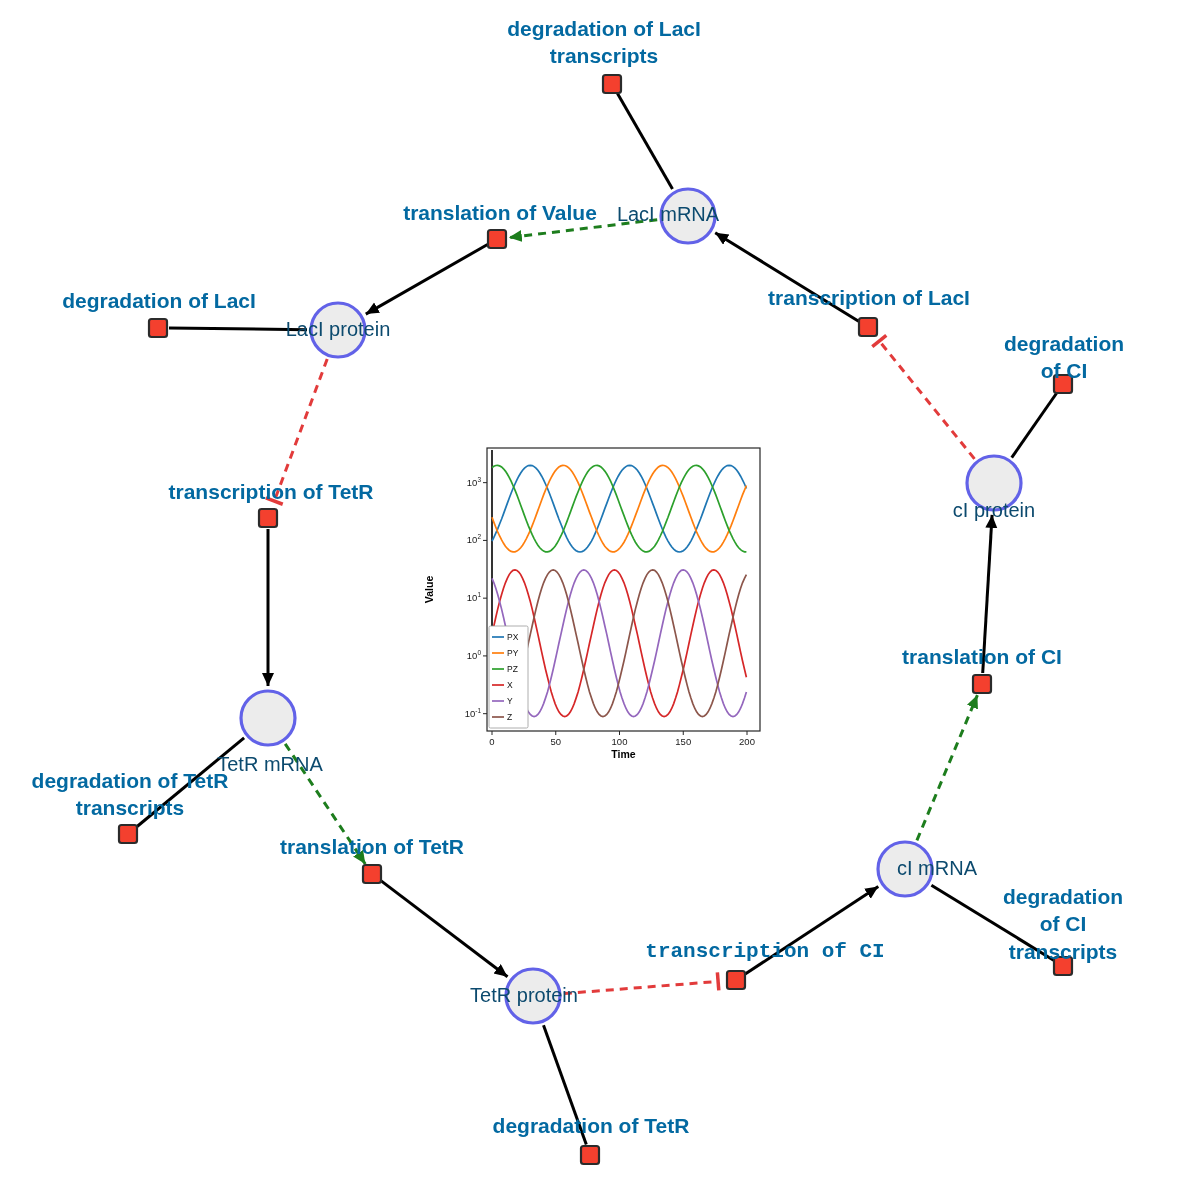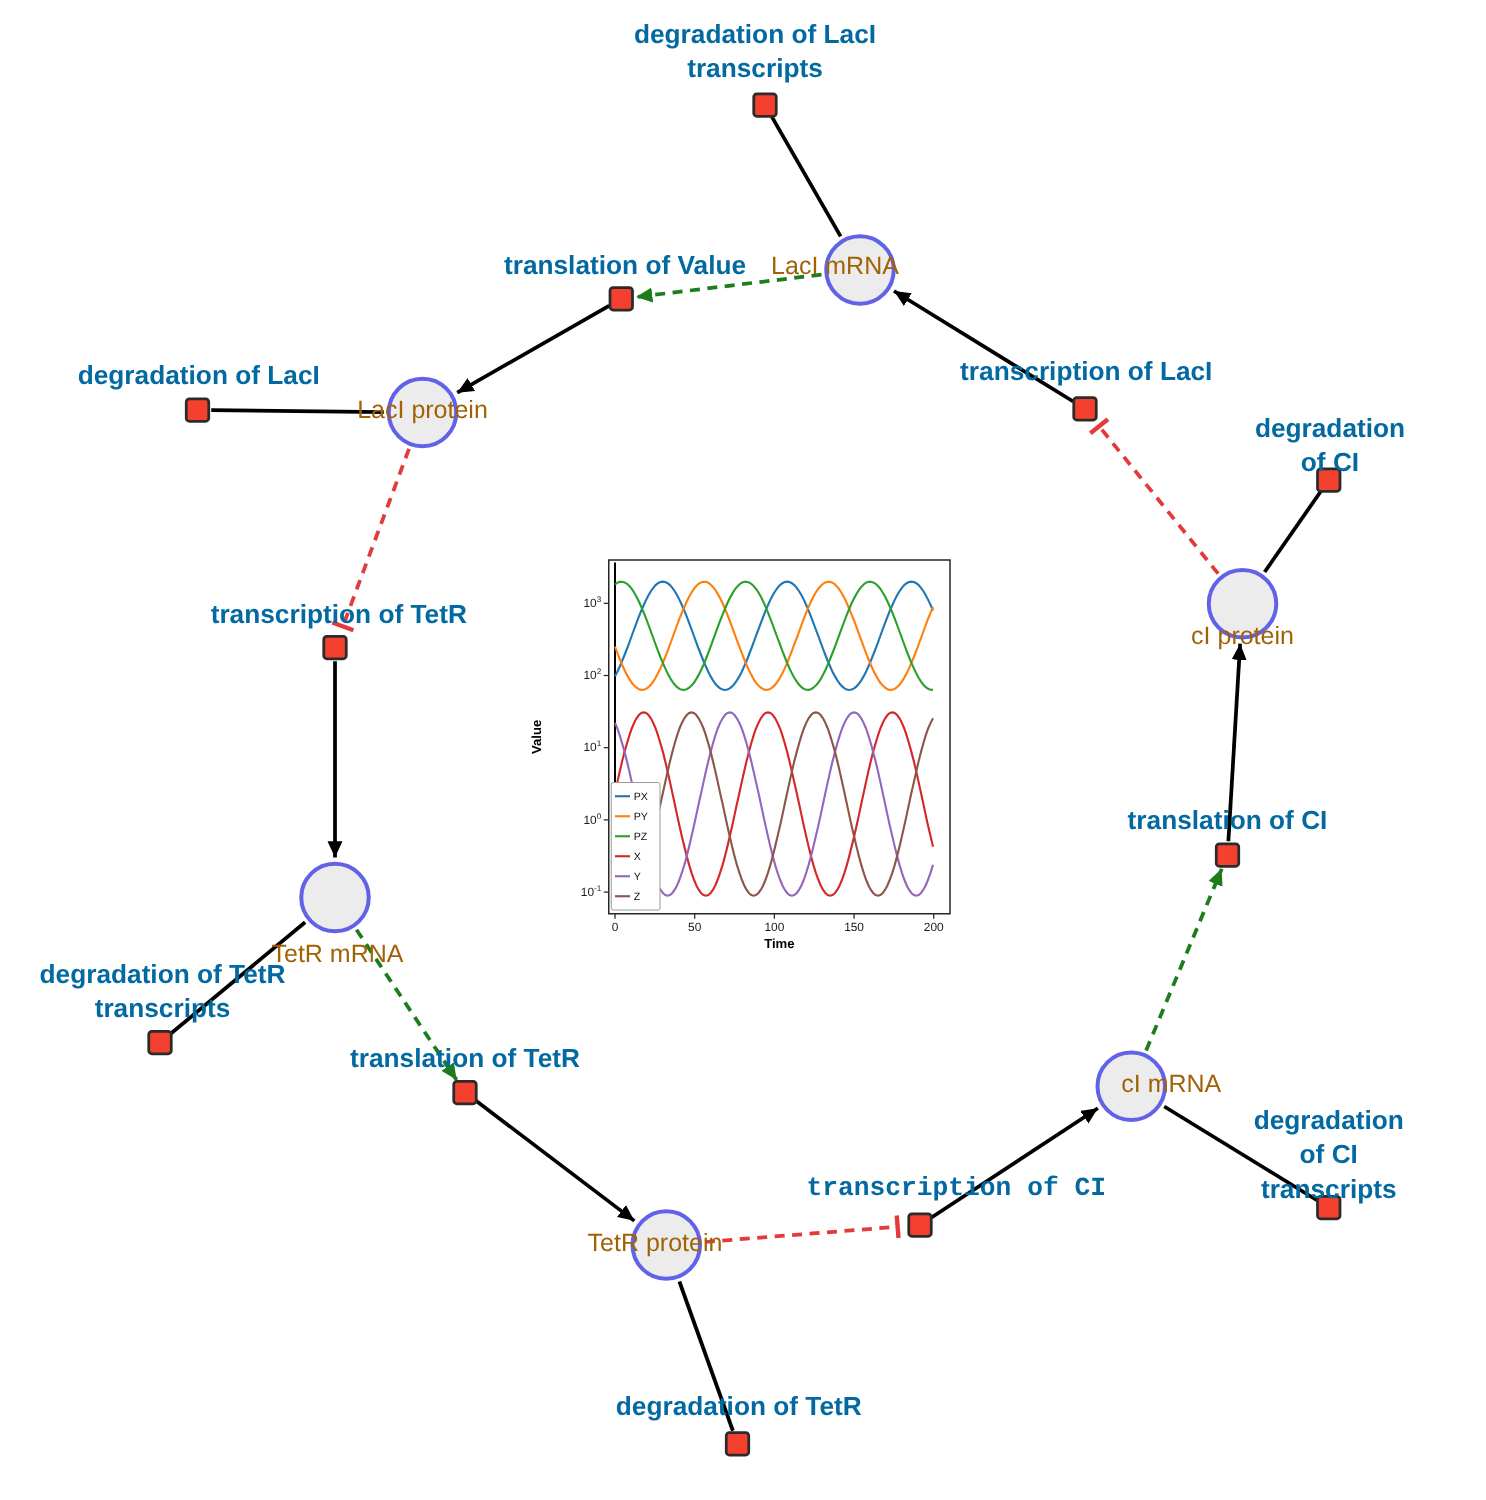--- a/index.html
+++ b/index.html
@@ -1,21 +1,21 @@
 <!DOCTYPE html>
 <html><head>
 <meta charset="utf-8">
 <style>
   html,body{margin:0;padding:0;background:#fff;}
   #canvas{position:relative;width:1189px;height:1200px;background:#fff;overflow:hidden;
           font-family:"Liberation Sans",sans-serif;}
   #network-svg{position:absolute;left:0;top:0;}
   #labels-layer{position:absolute;left:0;top:0;width:1189px;height:1200px;pointer-events:none;}
   .node-label{position:absolute;transform:translate(-50%,-50%);white-space:pre-line;text-align:center;}
-  .species-label{font-size:20px;color:#a16207;font-weight:400;}
+  .species-label{font-size:20px;color:#0c4a6e;font-weight:400;}
   .reaction-label{font-size:21px;font-weight:bold;color:#0369a1;line-height:1.3;}
   svg text{font-family:"Liberation Sans",sans-serif;}
 </style>
 </head>
 <body>
 
 <div id="canvas">
   <svg id="network-svg" width="1189" height="1200" viewBox="0 0 1189 1200">
     <defs>
       <marker id="arrow-black" markerUnits="userSpaceOnUse" markerWidth="15" markerHeight="13" refX="13" refY="6" orient="auto">

